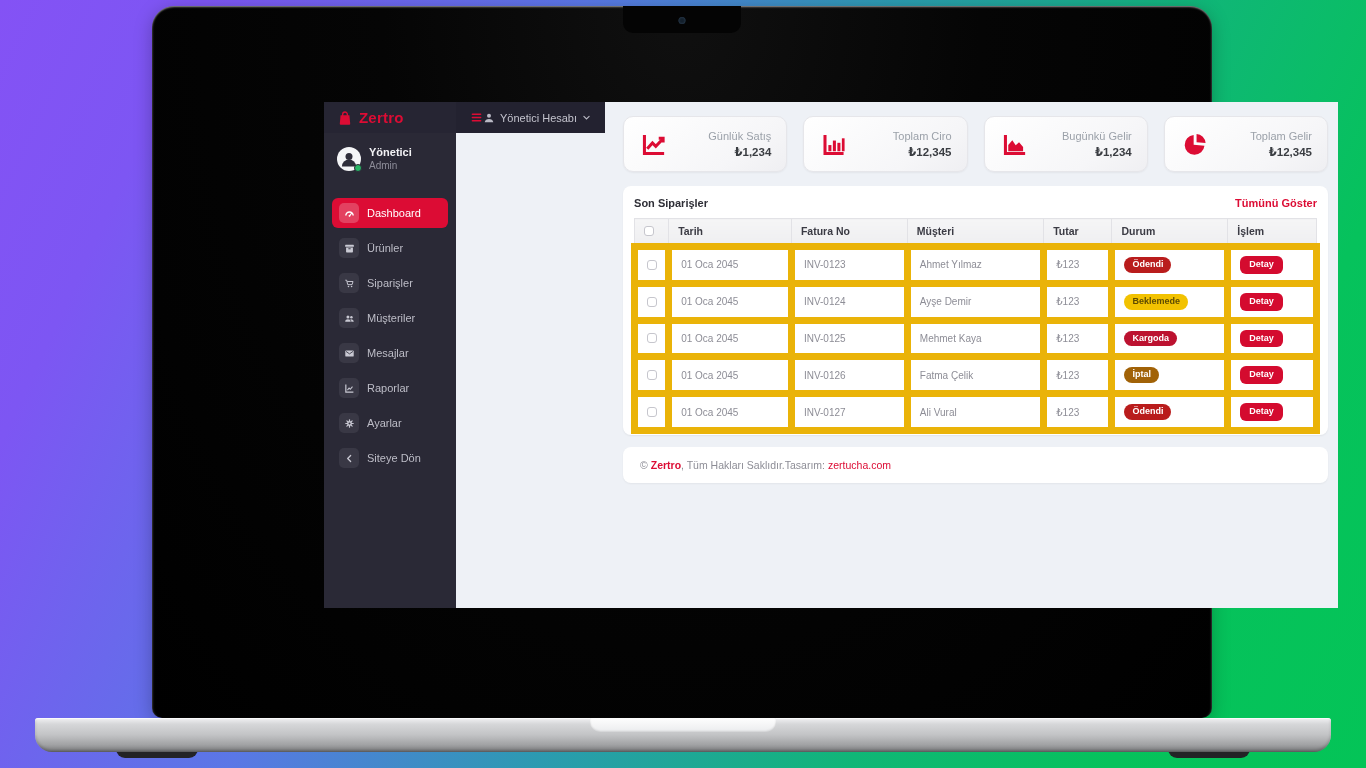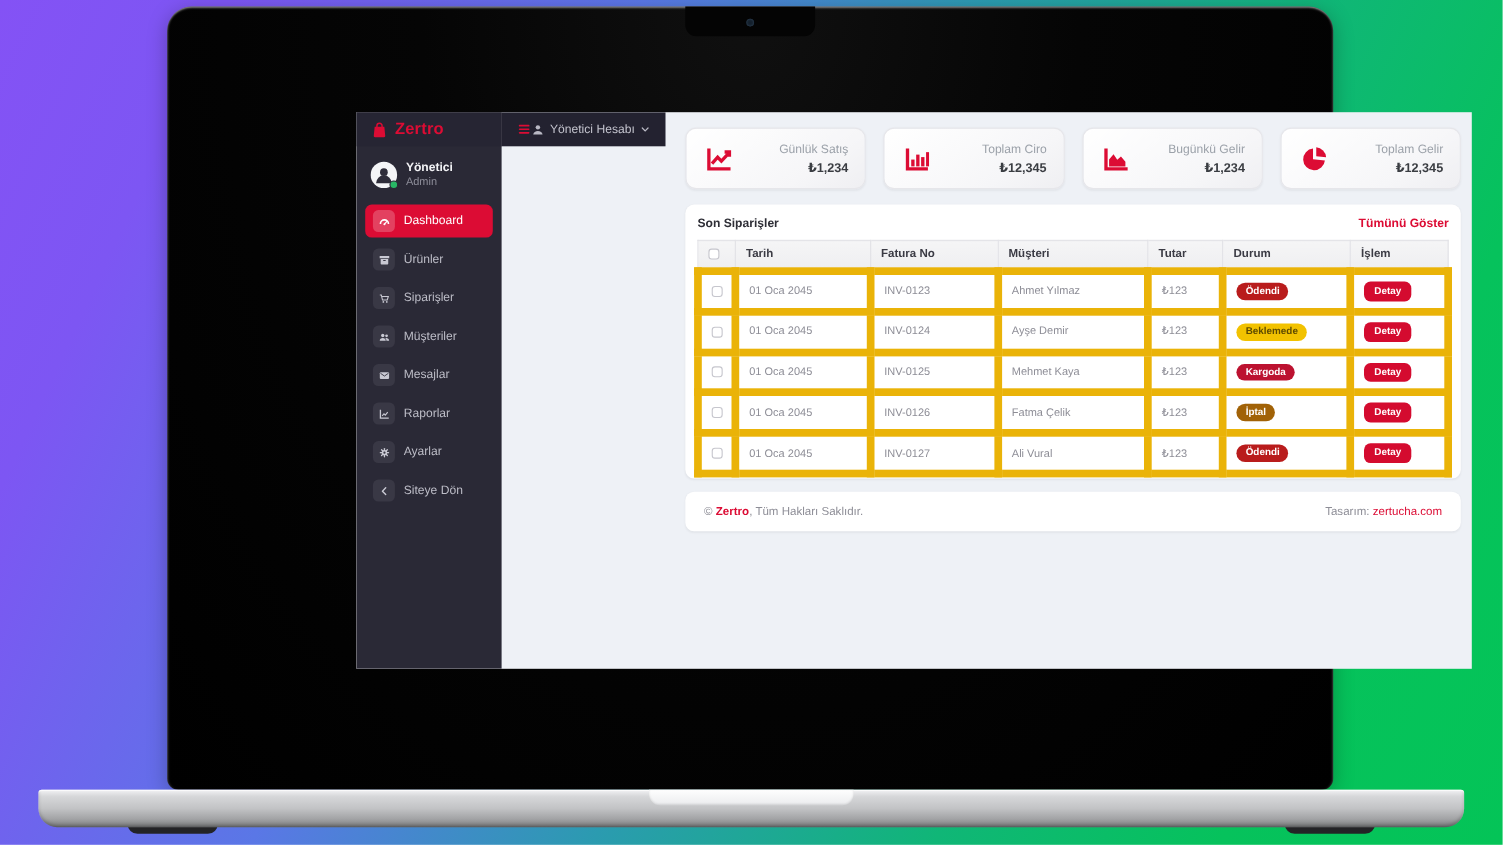--- a/index.html
+++ b/index.html
@@ -58,21 +58,21 @@
 
   .profile { display:flex; align-items:center; gap:8px; padding:13px 12px 12px 13px; }
   .avatar { position:relative; width:24px; height:24px; border-radius:50%; background:#f4f5f7; flex-shrink:0; overflow:visible; }
   .avatar svg { position:absolute; left:2px; top:2px; width:20px; height:20px; color:#2e2d3a; }
   .avatar-mask { position:absolute; inset:0; border-radius:50%; overflow:hidden; }
   .status-dot { position:absolute; right:-1px; bottom:-1px; width:8px; height:8px; border-radius:50%;
     background:#28b765; border:1.5px solid #2a2936; }
   .profile-name { color:#f2f2f5; font-weight:bold; font-size:11px; line-height:1.25; }
   .profile-role { color:#8d8d99; font-size:10px; line-height:1.25; }
 
-  .nav { display:flex; flex-direction:column; margin-top:2px; }
+  .nav { display:flex; flex-direction:column; margin-top:14px; }
   .nav-item {
     display:flex; align-items:center; gap:8px; height:30px;
     margin:0 8px 5px 8px; padding-left:7px; border-radius:6px;
     color:#bdbdc7; cursor:pointer;
   }
   .icon-chip {
     width:20px; height:20px; border-radius:5px; background:#393845;
     display:flex; align-items:center; justify-content:center; flex-shrink:0;
   }
   .icon-chip svg { width:11px; height:11px; color:#c9c9d3; }
@@ -137,21 +137,21 @@
   .badge-darkred { background:#bc1230; }
   .badge-lightred { background:#a16207; }
   .action-btn {
     display:inline-block; background:#d40b2f; color:#fff; font-size:9px; font-weight:bold;
     padding:3px 9px 4px; border-radius:6px; border:none; cursor:pointer; line-height:1.2;
   }
 
   .footer-card {
     margin-top:12px; background:#fff; border-radius:8px;
     box-shadow:0 1px 2px rgba(0,0,0,.05);
-    display:flex; justify-content:space-between; align-items:center;
+    display:flex; justify-content:flex-start; align-items:center;
     padding:12px 17px; font-size:10.5px; color:#8d8d96;
   }
   .footer-brand { color:#dc0c34; font-weight:bold; text-decoration:none; }
   .footer-link { color:#dc0c34; text-decoration:none; cursor:pointer; margin-left:3px; }
 </style>
 </head>
 <body>
 
 <div class="laptop-foot foot-left"></div>
 <div class="laptop-foot foot-right"></div>

